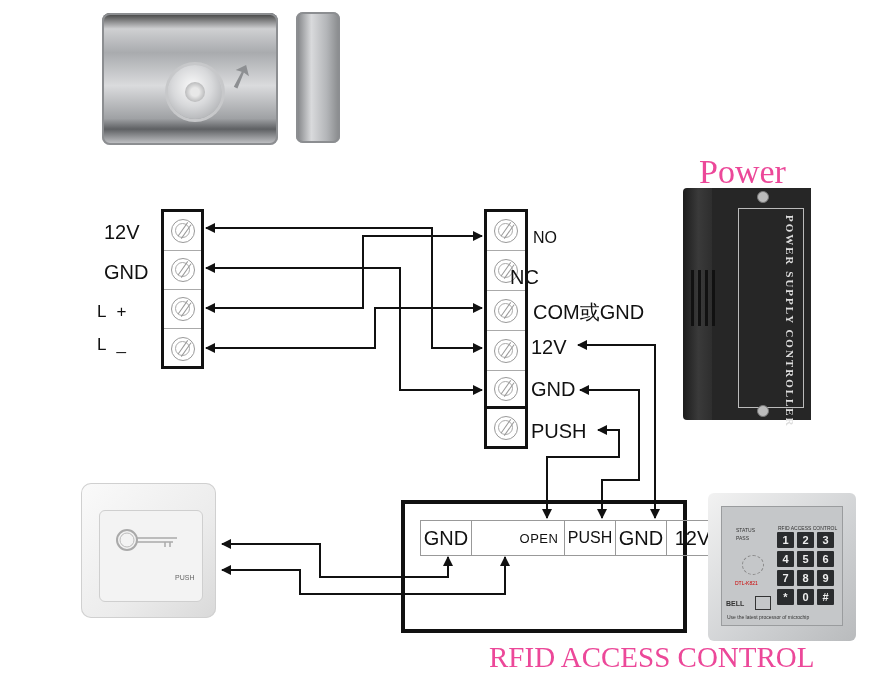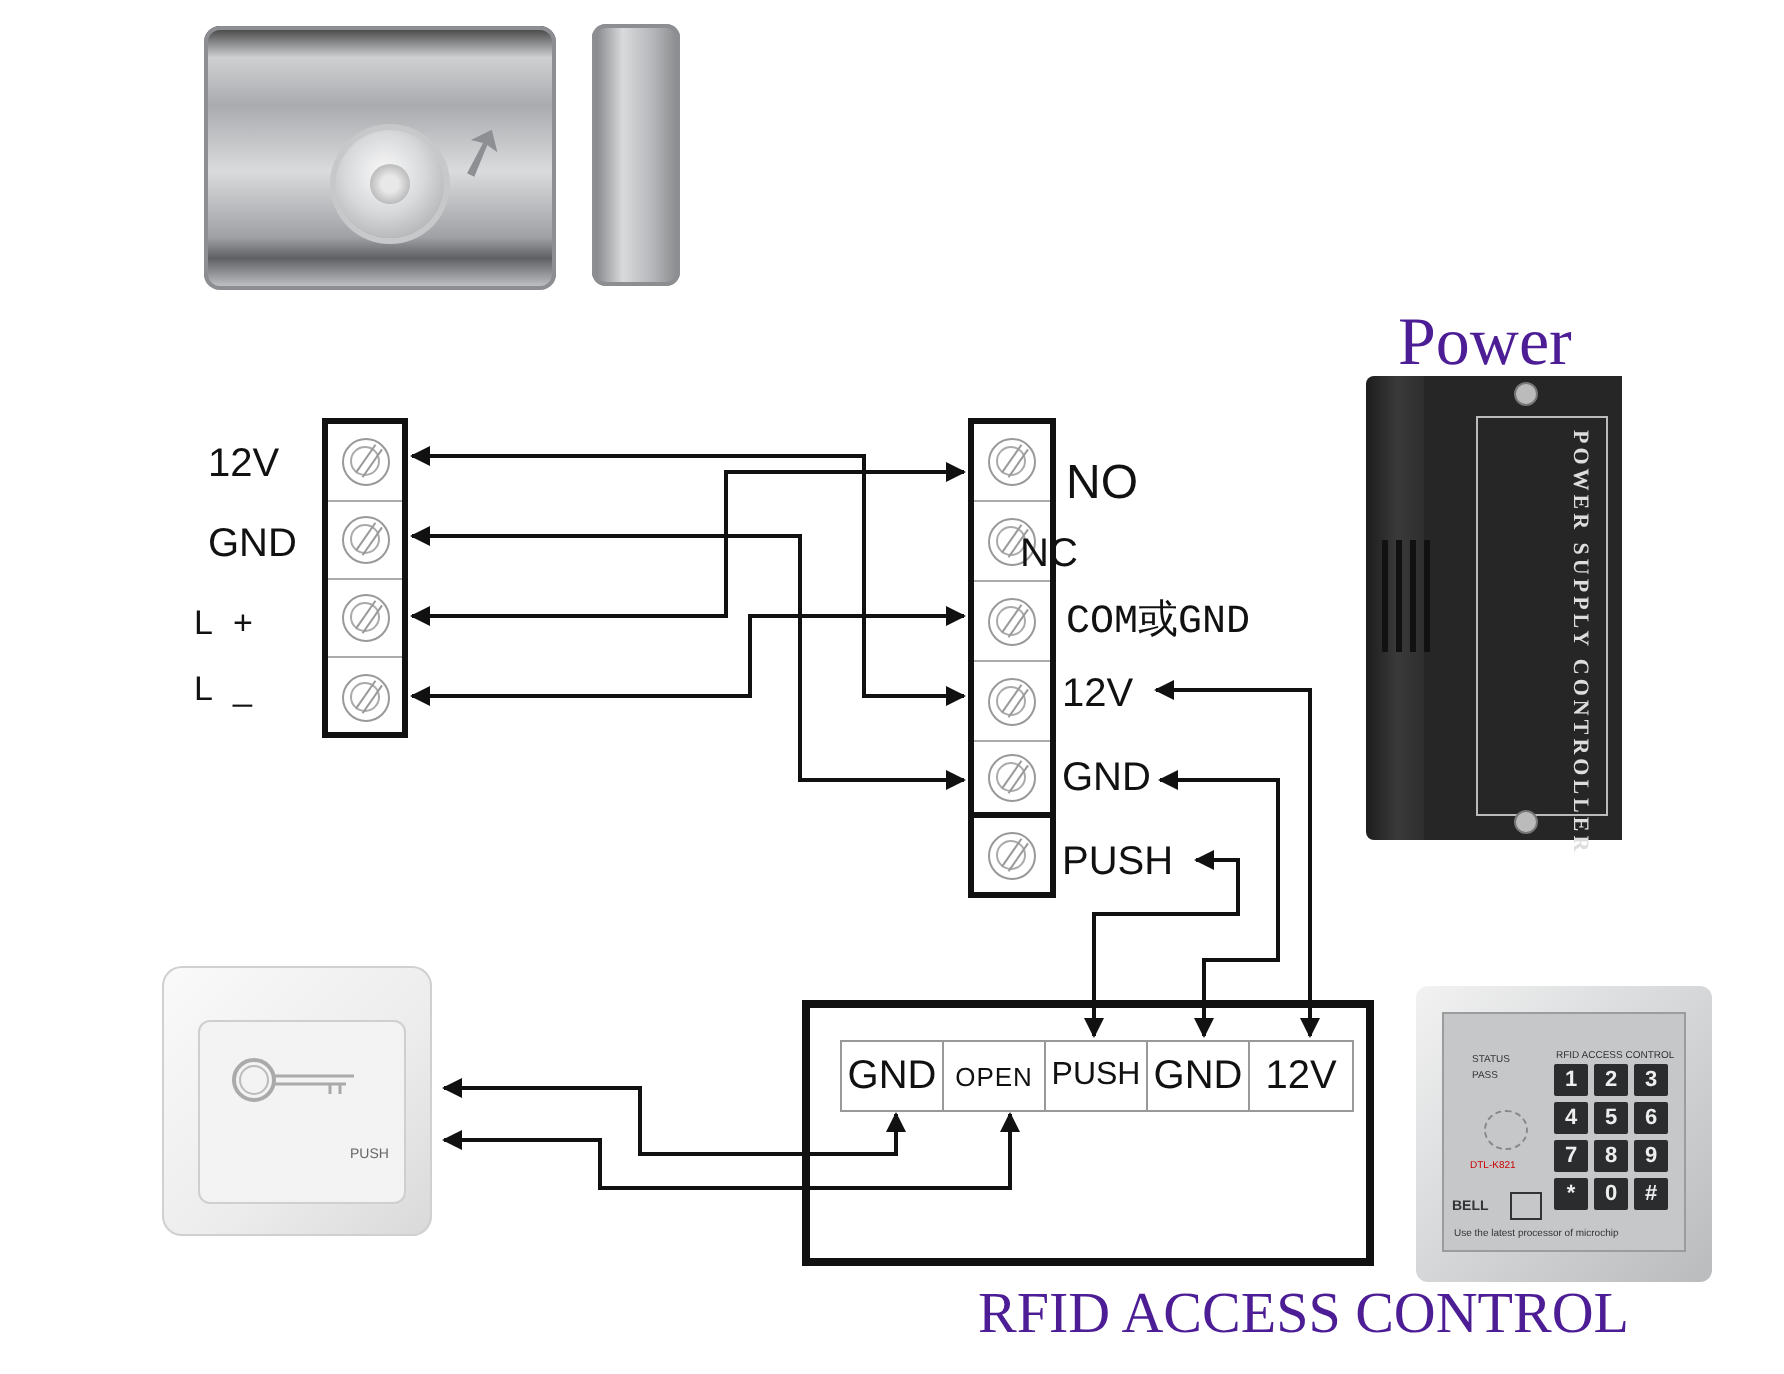--- a/index.html
+++ b/index.html
@@ -1,32 +1,32 @@
 <!DOCTYPE html>
 <html><head>
 <meta charset="utf-8">
 <style>
   html,body{margin:0;padding:0;background:#fff;}
   body{width:892px;height:687px;position:relative;overflow:hidden;font-family:"Liberation Sans",sans-serif;}
   .abs{position:absolute;}
   .lbl{position:absolute;font-family:"Liberation Sans",sans-serif;color:#111;font-size:19px;line-height:1;white-space:nowrap;}
-  .red{color:#4c1d95;font-family:"Liberation Serif",serif;}
+  .red{color:#ec4899;font-family:"Liberation Serif",serif;}
   
   .tblock{position:absolute;border:3px solid #111;background:#fff;box-sizing:border-box;}
   .tcell{position:relative;box-sizing:border-box;border-bottom:1px solid #aaa;display:flex;align-items:center;justify-content:center;}
   .tcell:last-child{border-bottom:none;}
   .screw{width:24px;height:24px;border-radius:50%;border:1.5px solid #999;box-sizing:border-box;position:relative;}
   .screw::before{content:"";position:absolute;left:3px;top:3px;width:15px;height:15px;border-radius:50%;border:1px solid #aaa;box-sizing:border-box;}
   .screw::after{content:"";position:absolute;left:10px;top:2px;width:3px;height:17px;border-left:1px solid #999;border-right:1px solid #999;transform:rotate(35deg);}
   
   .ctrl-box{position:absolute;left:401px;top:500px;width:286px;height:133px;border:4px solid #111;box-sizing:border-box;}
   .ctrl-row{position:absolute;left:420px;top:520px;display:flex;height:36px;border:1px solid #999;box-sizing:border-box;}
   .ctrl-cell{width:51px;box-sizing:border-box;border-right:1px solid #999;display:flex;align-items:center;justify-content:center;font-size:20px;color:#111;white-space:nowrap;}
   .ctrl-cell:last-child{border-right:none;}
-  .ctrl-cell.small{font-size:13px;letter-spacing:0.5px;}
+  .ctrl-cell.small{font-size:13px;letter-spacing:0.5px;margin-left:42px;}
   svg.wires{position:absolute;left:0;top:0;}
   
   .lock-body{position:absolute;left:102px;top:13px;width:176px;height:132px;border-radius:8px;background:linear-gradient(180deg,#3a3a3a 0%,#cfd0d2 12%,#a9abae 30%,#dadbdd 55%,#9fa1a4 80%,#5e6063 88%,#cbcccf 100%);box-shadow:inset 0 0 0 2px #8c8e91;}
   .lock-strike{position:absolute;left:296px;top:12px;width:44px;height:131px;border-radius:7px;background:linear-gradient(90deg,#7b7d80 0%,#d9dadc 35%,#b3b5b8 70%,#858789 100%);box-shadow:inset 0 0 0 2px #8c8e91;}
   .lock-knob{position:absolute;left:168px;top:65px;width:54px;height:54px;border-radius:50%;background:radial-gradient(circle at 45% 40%,#fafafa 0%,#d8d9db 45%,#9c9ea1 100%);box-shadow:0 0 0 3px #c7c8ca;}
   .lock-knob-center{position:absolute;left:185px;top:82px;width:20px;height:20px;border-radius:50%;background:radial-gradient(circle,#e8e8e8 30%,#9a9b9d 100%);}
   .lock-arrow{position:absolute;left:226px;top:55px;font-size:34px;color:#8d8f92;transform:rotate(-20deg);}
   
   .psu{position:absolute;left:683px;top:188px;width:128px;height:232px;background:linear-gradient(90deg,#1c1c1c 0%,#3a3a3a 12%,#262626 30%,#2a2a2a 100%);border-radius:4px;}
   .psu-front{position:absolute;left:712px;top:188px;width:99px;height:232px;background:#262626;}
@@ -103,23 +103,23 @@
   <div class="tcell" style="height:40px">
       <div class="screw"></div>
     </div>
   <div class="tcell" style="height:38px;border-bottom:3px solid #111">
       <div class="screw"></div>
     </div>
   <div class="tcell" style="height:37px">
       <div class="screw"></div>
     </div>
 </div>
-<div class="lbl" style="left:533px;top:230px;font-size:24px;">NO</div>
+<div class="lbl" style="left:533px;top:230px;font-size:16px;">NO</div>
 <div class="lbl" style="left:510px;top:267px;font-size:20px;">NC</div>
-<div class="lbl" style="left:533px;top:302px;font-size:20px;font-family:Liberation Mono, monospace;">COM或GND</div>
+<div class="lbl" style="left:533px;top:302px;font-size:20px;">COM或GND</div>
 <div class="lbl" style="left:531px;top:337px;font-size:20px;">12V</div>
 <div class="lbl" style="left:531px;top:379px;font-size:20px;">GND</div>
 <div class="lbl" style="left:531px;top:421px;font-size:20px;">PUSH</div>
 
 <div class="ctrl-box"></div>
 <div class="ctrl-row">
   <div class="ctrl-cell">GND</div>
   <div class="ctrl-cell small">OPEN</div>
   <div class="ctrl-cell" style="font-size:16px">PUSH</div>
   <div class="ctrl-cell">GND</div>

